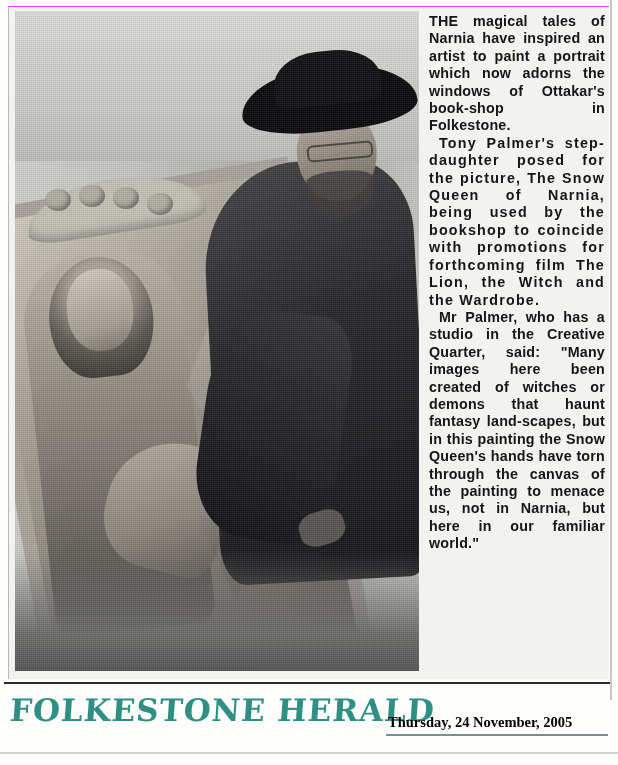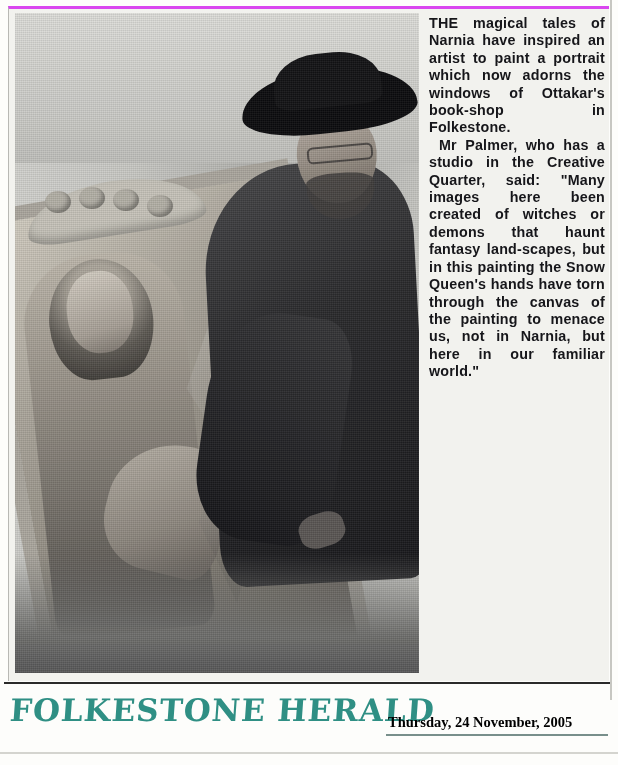--- a/index.html
+++ b/index.html
@@ -26,21 +26,21 @@
 
   
   .article {
     position: absolute;
     left: 8px;
     top: 6px;
     width: 600px;
     height: 672px;
     background: #f2f2ee;
     border-left: 1px solid #b8b8b4;
-    border-top: 3px solid #d946ef;
+    border-top: 1px solid #d946ef;
   }
 
   
   .photo {
     position: absolute;
     left: 6px;
     top: 4px;
     width: 404px;
     height: 660px;
     background: #9a9a98;
@@ -331,20 +331,21 @@
       <div class="ph-hat"></div>
       <div class="ph-hat-crown"></div>
       <div class="ph-hand"></div>
 
       <div class="ph-bg-bottom"></div>
       <div class="photo-grain"></div>
     </div>
 
     <div class="column">
       <p>THE magical tales of Narnia have inspired an artist to paint a portrait which now adorns the windows of Ottakar's book-shop in Folkestone.</p>
+      <p class="spaced">Tony Palmer's step-daughter posed for the picture, The Snow Queen of Narnia, being used by the bookshop to coincide with promotions for forthcoming film The Lion, the Witch and the Wardrobe.</p>
       <p>Mr Palmer, who has a studio in the Creative Quarter, said: "Many images here been created of witches or demons that haunt fantasy land-scapes, but in this painting the Snow Queen's hands have torn through the canvas of the painting to menace us, not in Narnia, but here in our familiar world."</p>
     </div>
 
   </div>
 
   <div class="footer-rule"></div>
 
   <div class="masthead">FOLKESTONE HERALD</div>
 
   <div class="date">Thursday, 24 November, 2005</div>

